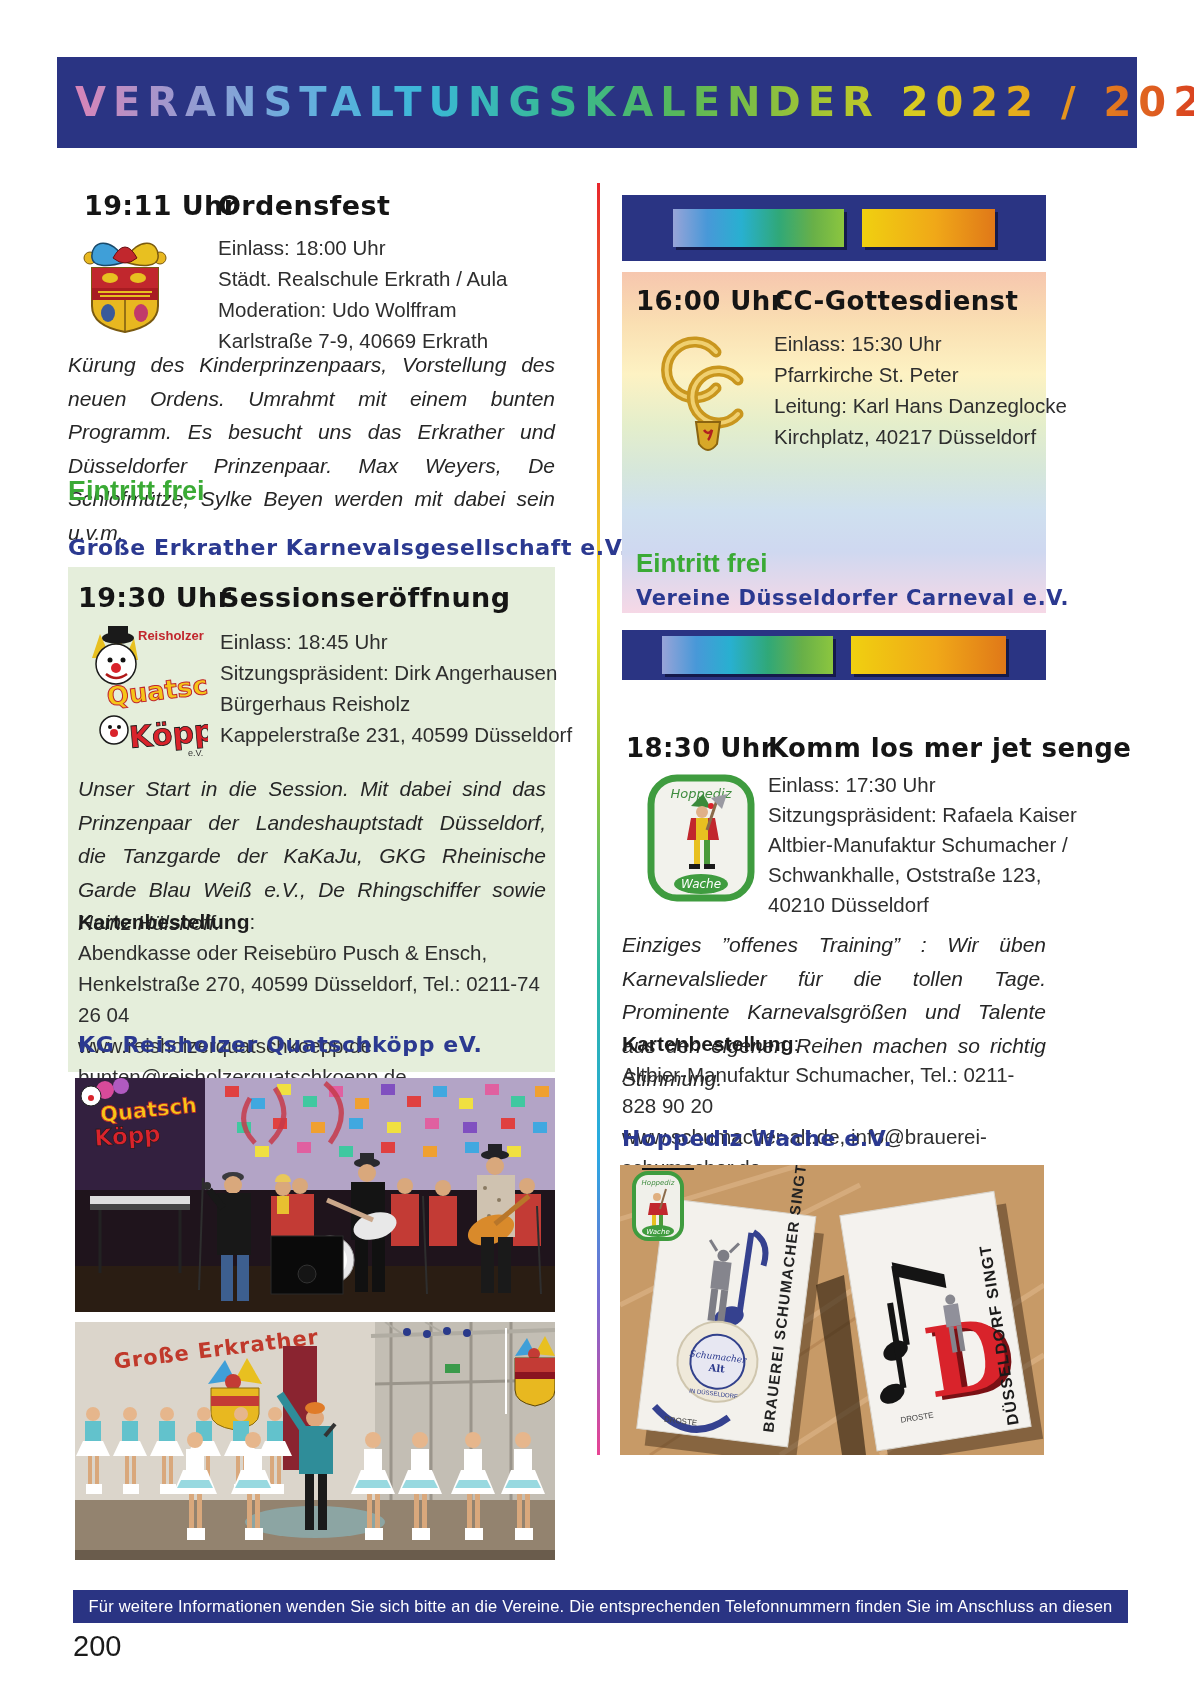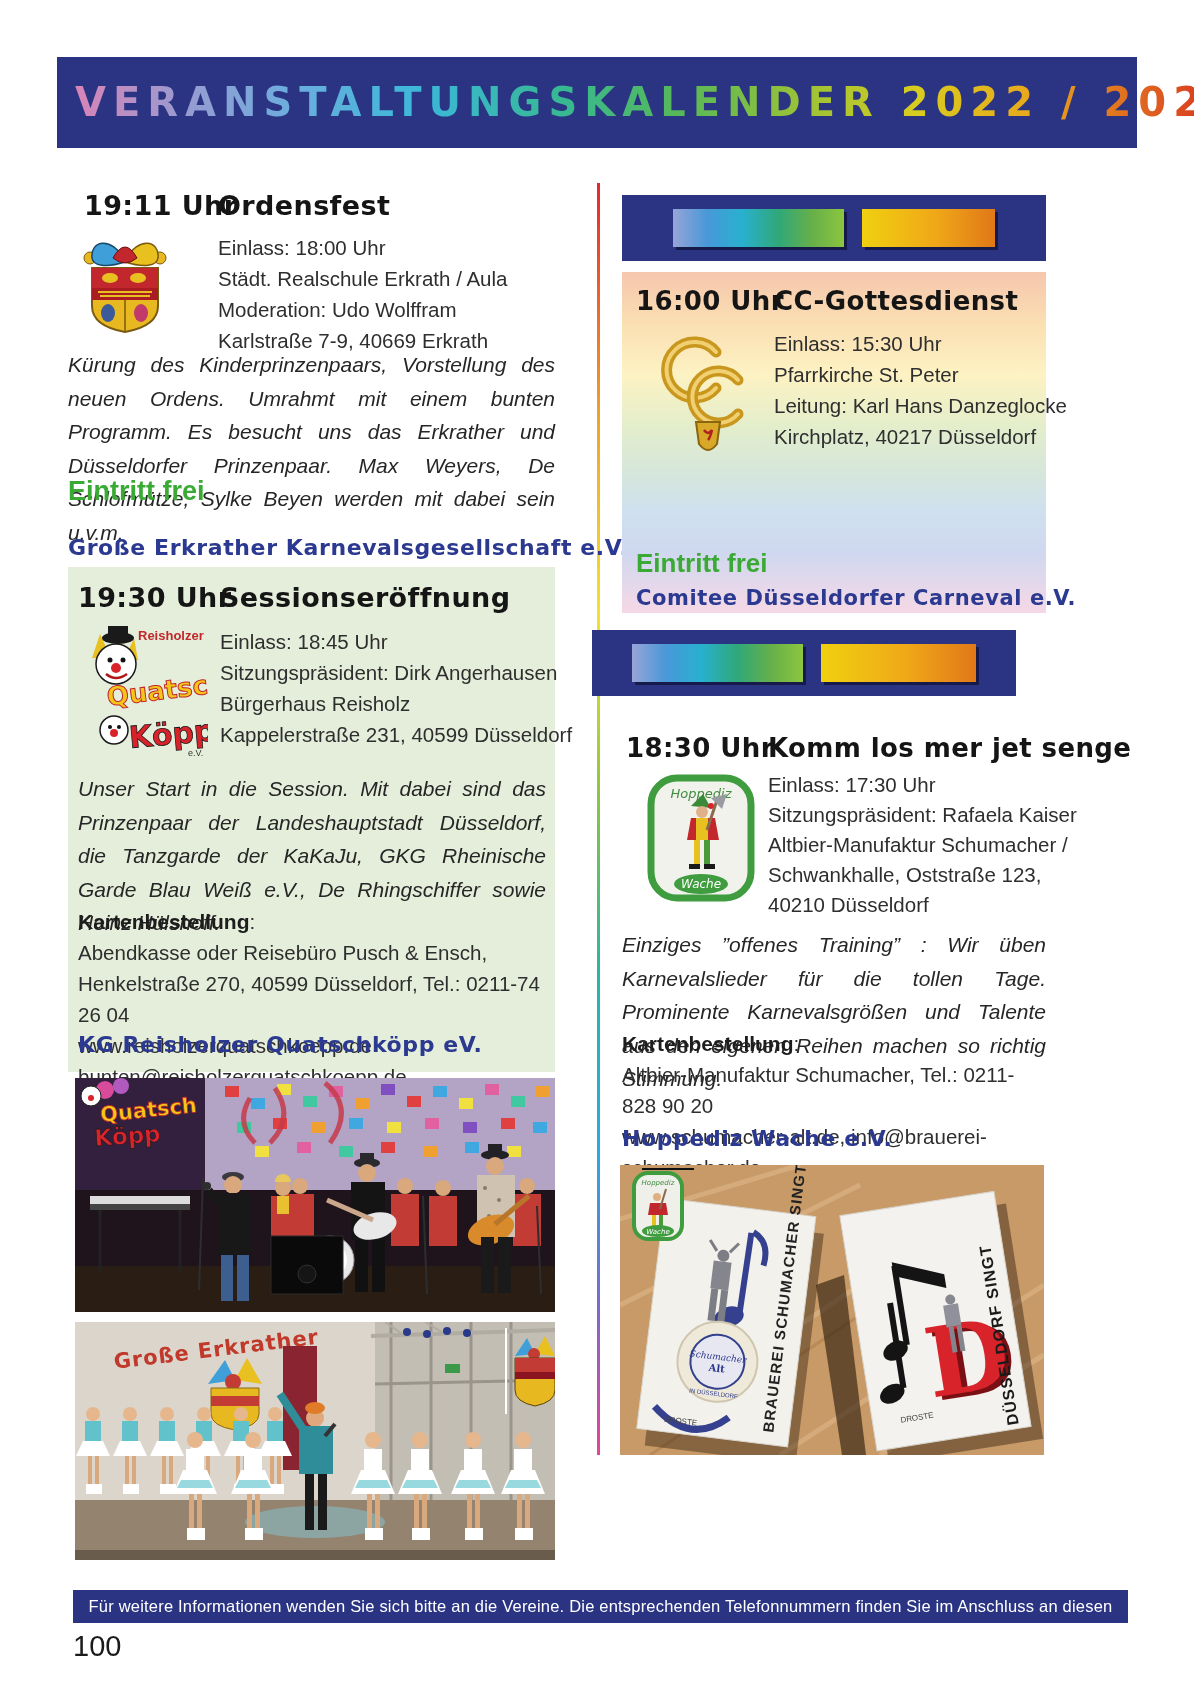--- a/index.html
+++ b/index.html
@@ -429,23 +429,23 @@
   <div class="abs details" style="left:774px;top:328px;">
     <div>Einlass: 15:30 Uhr</div>
     <div>Pfarrkirche St. Peter</div>
     <div>Leitung: Karl Hans Danzeglocke</div>
     <div>Kirchplatz, 40217 Düsseldorf</div>
   </div>
 
 
   <div class="abs free" style="left:636px;top:548px;font-size:26px;">Eintritt frei</div>
 
-  <div class="abs club" style="left:636px;top:586px;font-size:21px;">Comitee Düsseldorfer Carneval e.V.</div>
-
-  <div class="abs dbox" style="left:592px;top:630px;width:424px;height:66px;">
+  <div class="abs club" style="left:636px;top:586px;font-size:21px;">Vereine Düsseldorfer Carneval e.V.</div>
+
+  <div class="abs dbox" style="left:622px;top:630px;width:424px;height:50px;">
     <span class="dtxt dnum">23.11.2022</span>
     <span class="dtxt dday">Mittwoch</span>
   </div>
 
   <div class="abs comic t26" style="left:626px;top:733px;">18:30 Uhr</div>
   <div class="abs comic t26" style="left:768px;top:733px;">Komm los mer jet senge</div>
 
   <svg class="abs" style="left:645px;top:772px;" width="112" height="132" viewBox="0 0 112 132">
     <rect x="6" y="6" width="100" height="120" rx="26" fill="#f2f2ec" stroke="#3f9c3f" stroke-width="7"></rect>
     <text x="56" y="26" text-anchor="middle" font-family="DejaVu Sans,sans-serif" font-size="13" font-style="italic" fill="#3f8c3f">Hoppediz</text>
@@ -547,15 +547,15 @@
       <path d="M30,38 L46,38 L48,50 L28,50 Z" fill="#c1272d"></path>
       <rect x="32" y="50" width="4" height="14" fill="#e8c020"></rect>
       <rect x="39" y="50" width="4" height="14" fill="#4a9a3a"></rect>
       <line x1="46" y1="24" x2="40" y2="44" stroke="#8a6a4a" stroke-width="2"></line>
       <ellipse cx="38" cy="66" rx="16" ry="6" fill="#3f9c3f"></ellipse>
       <text x="38" y="69" text-anchor="middle" font-family="DejaVu Sans,sans-serif" font-size="7" font-style="italic" fill="#ffffff">Wache</text>
     </g>
   </svg>
 
   <div class="abs footer-bar">Für weitere Informationen wenden Sie sich bitte an die Vereine. Die entsprechenden Telefonnummern finden Sie im Anschluss an diesen Veranstaltungskalender</div>
-  <div class="abs pagenum">100</div>
+  <div class="abs pagenum">200</div>
 
 </div>
 
 </body></html>

